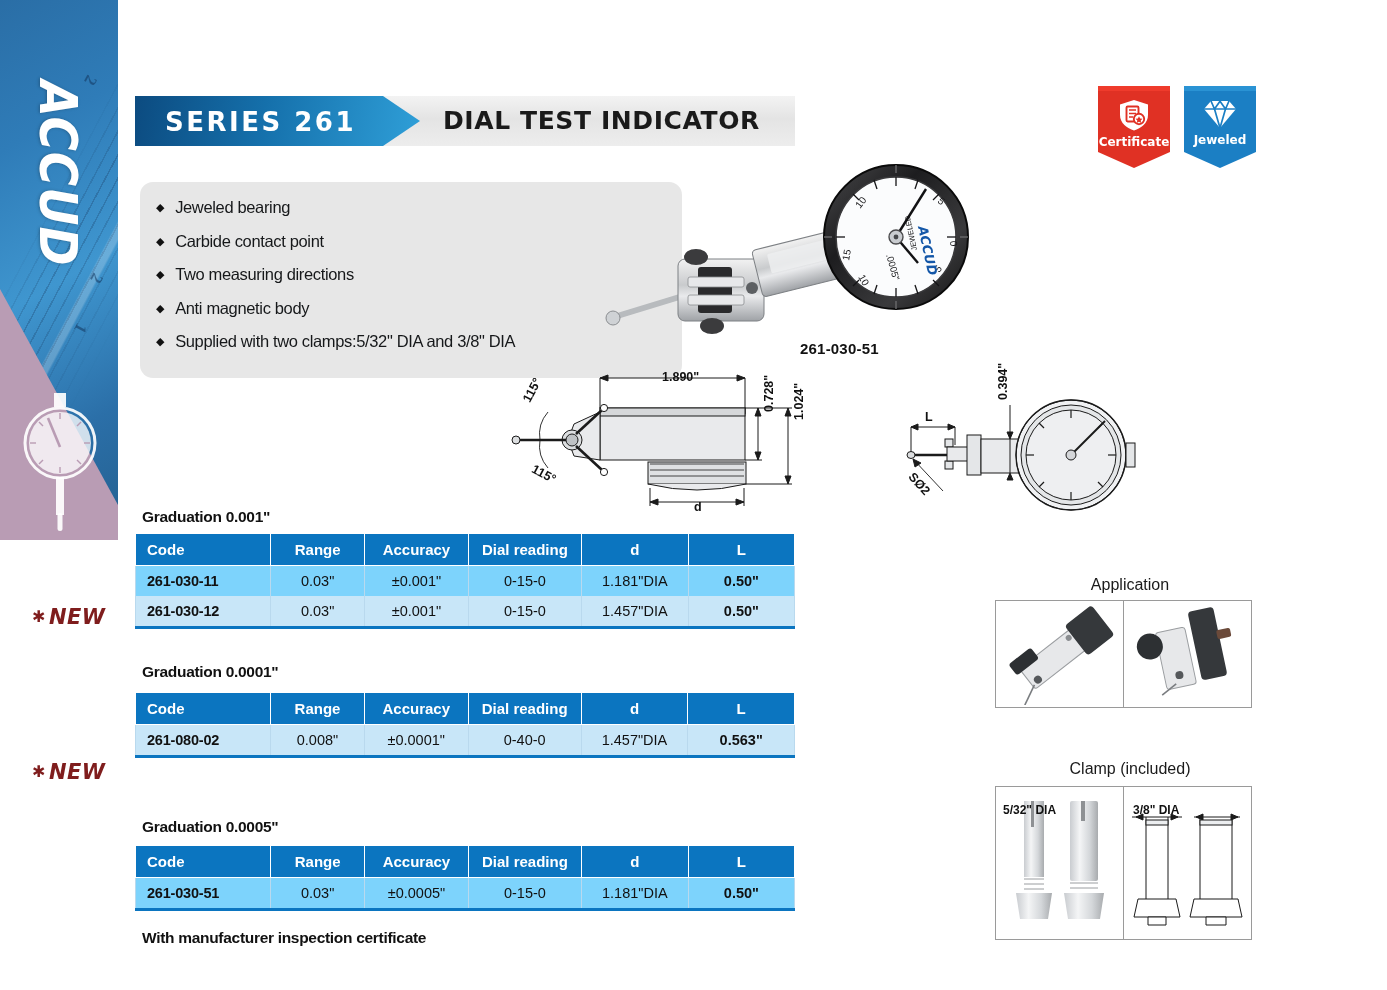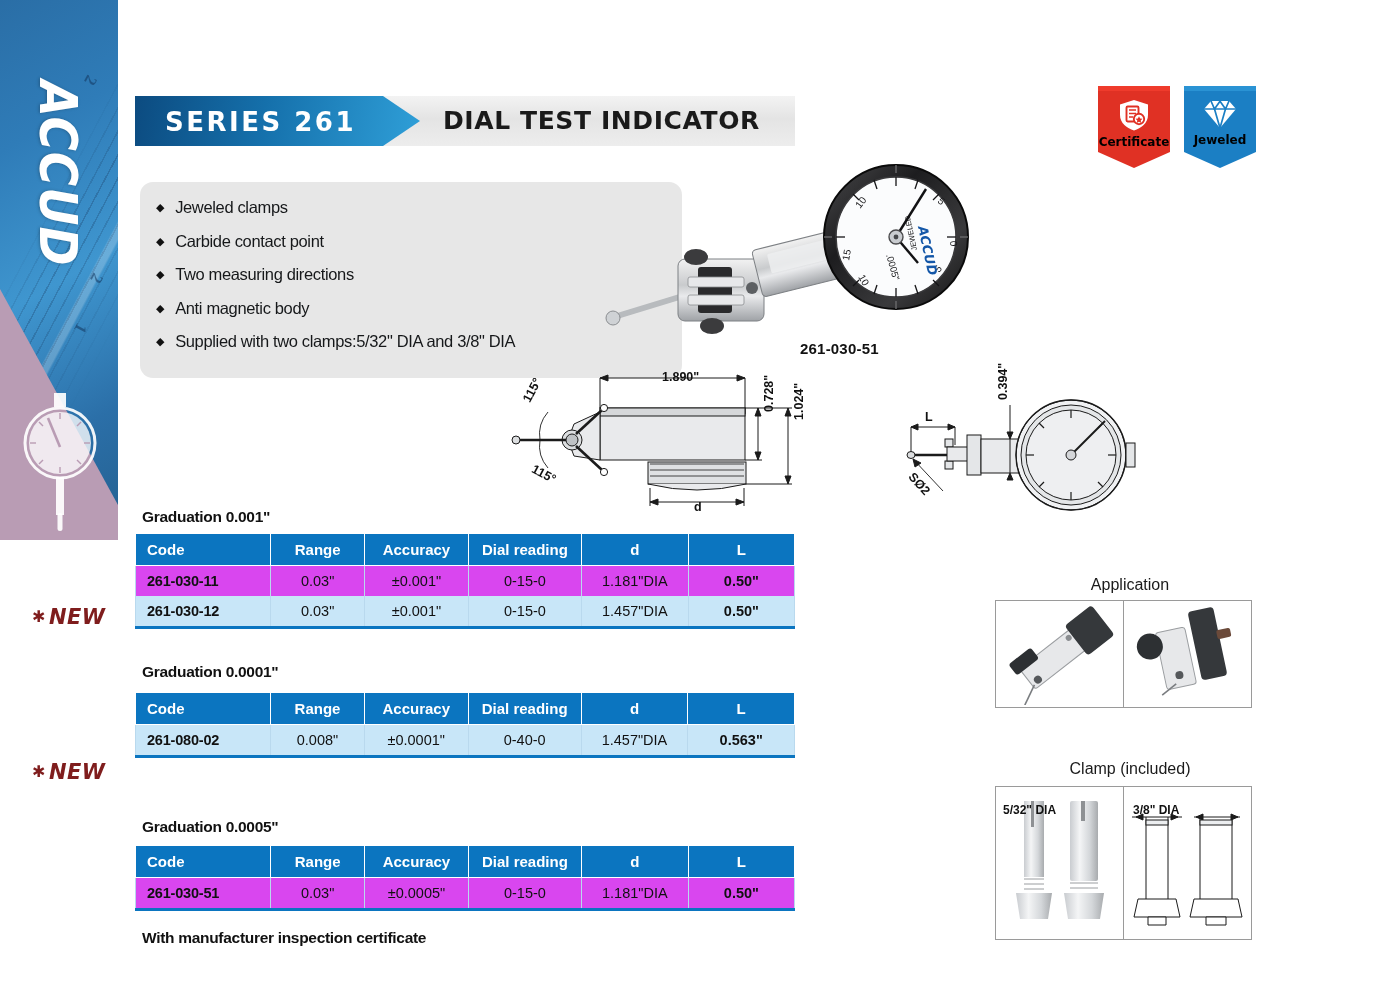--- a/index.html
+++ b/index.html
@@ -55,21 +55,21 @@
   .badges{position:absolute;left:1098px;top:86px;display:flex;gap:14px;}
   .badge{width:72px;height:82px;position:relative;
     clip-path:polygon(0 0,72px 0,72px 66px,36px 82px,0 66px);
     display:flex;flex-direction:column;align-items:center;}
   .badge.cert{background:#e03124;}
   .badge.jew{background:#1b7fc4;}
   .badge .topbar{position:absolute;top:0;left:0;right:0;height:5px;}
   .badge.cert .topbar{background:#ef3b2c;}
   .badge.jew .topbar{background:#2a93d4;}
   .badge svg{margin-top:12px;}
-  .badge .blabel{color:#000000;font-size:12px;font-weight:700;margin-top:3px;
+  .badge .blabel{color:#ffffff;font-size:12px;font-weight:700;margin-top:3px;
     font-family:"DejaVu Sans",sans-serif;}
 
   
   .feat{position:absolute;left:140px;top:182px;width:542px;height:196px;
     background:#e7e7e7;border-radius:13px;}
   .feat ul{list-style:none;margin:0;padding:16px 0 0 16px;}
   .feat li{font-size:16.5px;color:#16181a;margin-bottom:14.5px;letter-spacing:-.35px;
     display:flex;align-items:flex-start;}
   .feat li .bl{color:#111;font-size:11px;margin-right:11px;line-height:19px;}
 
@@ -83,21 +83,21 @@
   .draw-b{position:absolute;left:905px;top:385px;width:235px;height:130px;}
 
   
   .gtitle{position:absolute;font-size:15.5px;font-weight:700;color:#111;letter-spacing:-.3px;}
   table.spec{position:absolute;border-collapse:collapse;width:660px;
     font-size:14.5px;color:#111;padding-left:45px;}
   table.spec th{background:#0b75c0;color:#fff;font-weight:700;font-size:15px;
     padding:6px 0;border:1px solid #ffffff;height:19px;}
   table.spec td{padding:5px 0;border-left:1px solid #b9d9ee;border-right:1px solid #b9d9ee;
     text-align:center;height:20px;}
-  table.spec tr.odd td{background:#d946ef;}
+  table.spec tr.odd td{background:#7dd3fc;}
   table.spec tr.even td{background:#c8e6f8;}
   table.spec td.code{font-weight:700;text-align:left;padding-left:11px;letter-spacing:-.2px;}
   table.spec td.lcol{font-weight:700;}
   table.spec tbody tr:last-child td{border-bottom:3px solid #0b75c0;}
   table.spec th:first-child{text-align:left;padding-left:11px;}
 
   .newtag{position:absolute;color:#7f1d1d;font-size:21px;font-weight:700;font-style:italic;
     font-family:"DejaVu Sans",sans-serif;letter-spacing:.5px;}
   .newtag .ast{font-size:16px;vertical-align:2px;margin-right:3px;}
 
@@ -174,21 +174,21 @@
         <path d="M12.5 11 L18 30 L23.5 11" fill="none" stroke="#1b7fc4" stroke-width="1.7"></path>
       </svg>
       <div class="blabel">Jeweled</div>
     </div>
   </div>
 
   <div class="feat">
     <ul>
       <li>
           <span class="bl">◆</span>
-          <span>Jeweled clamps</span>
+          <span>Jeweled bearing</span>
         </li>
       <li>
           <span class="bl">◆</span>
           <span>Carbide contact point</span>
         </li>
       <li>
           <span class="bl">◆</span>
           <span>Two measuring directions</span>
         </li>
       <li>

